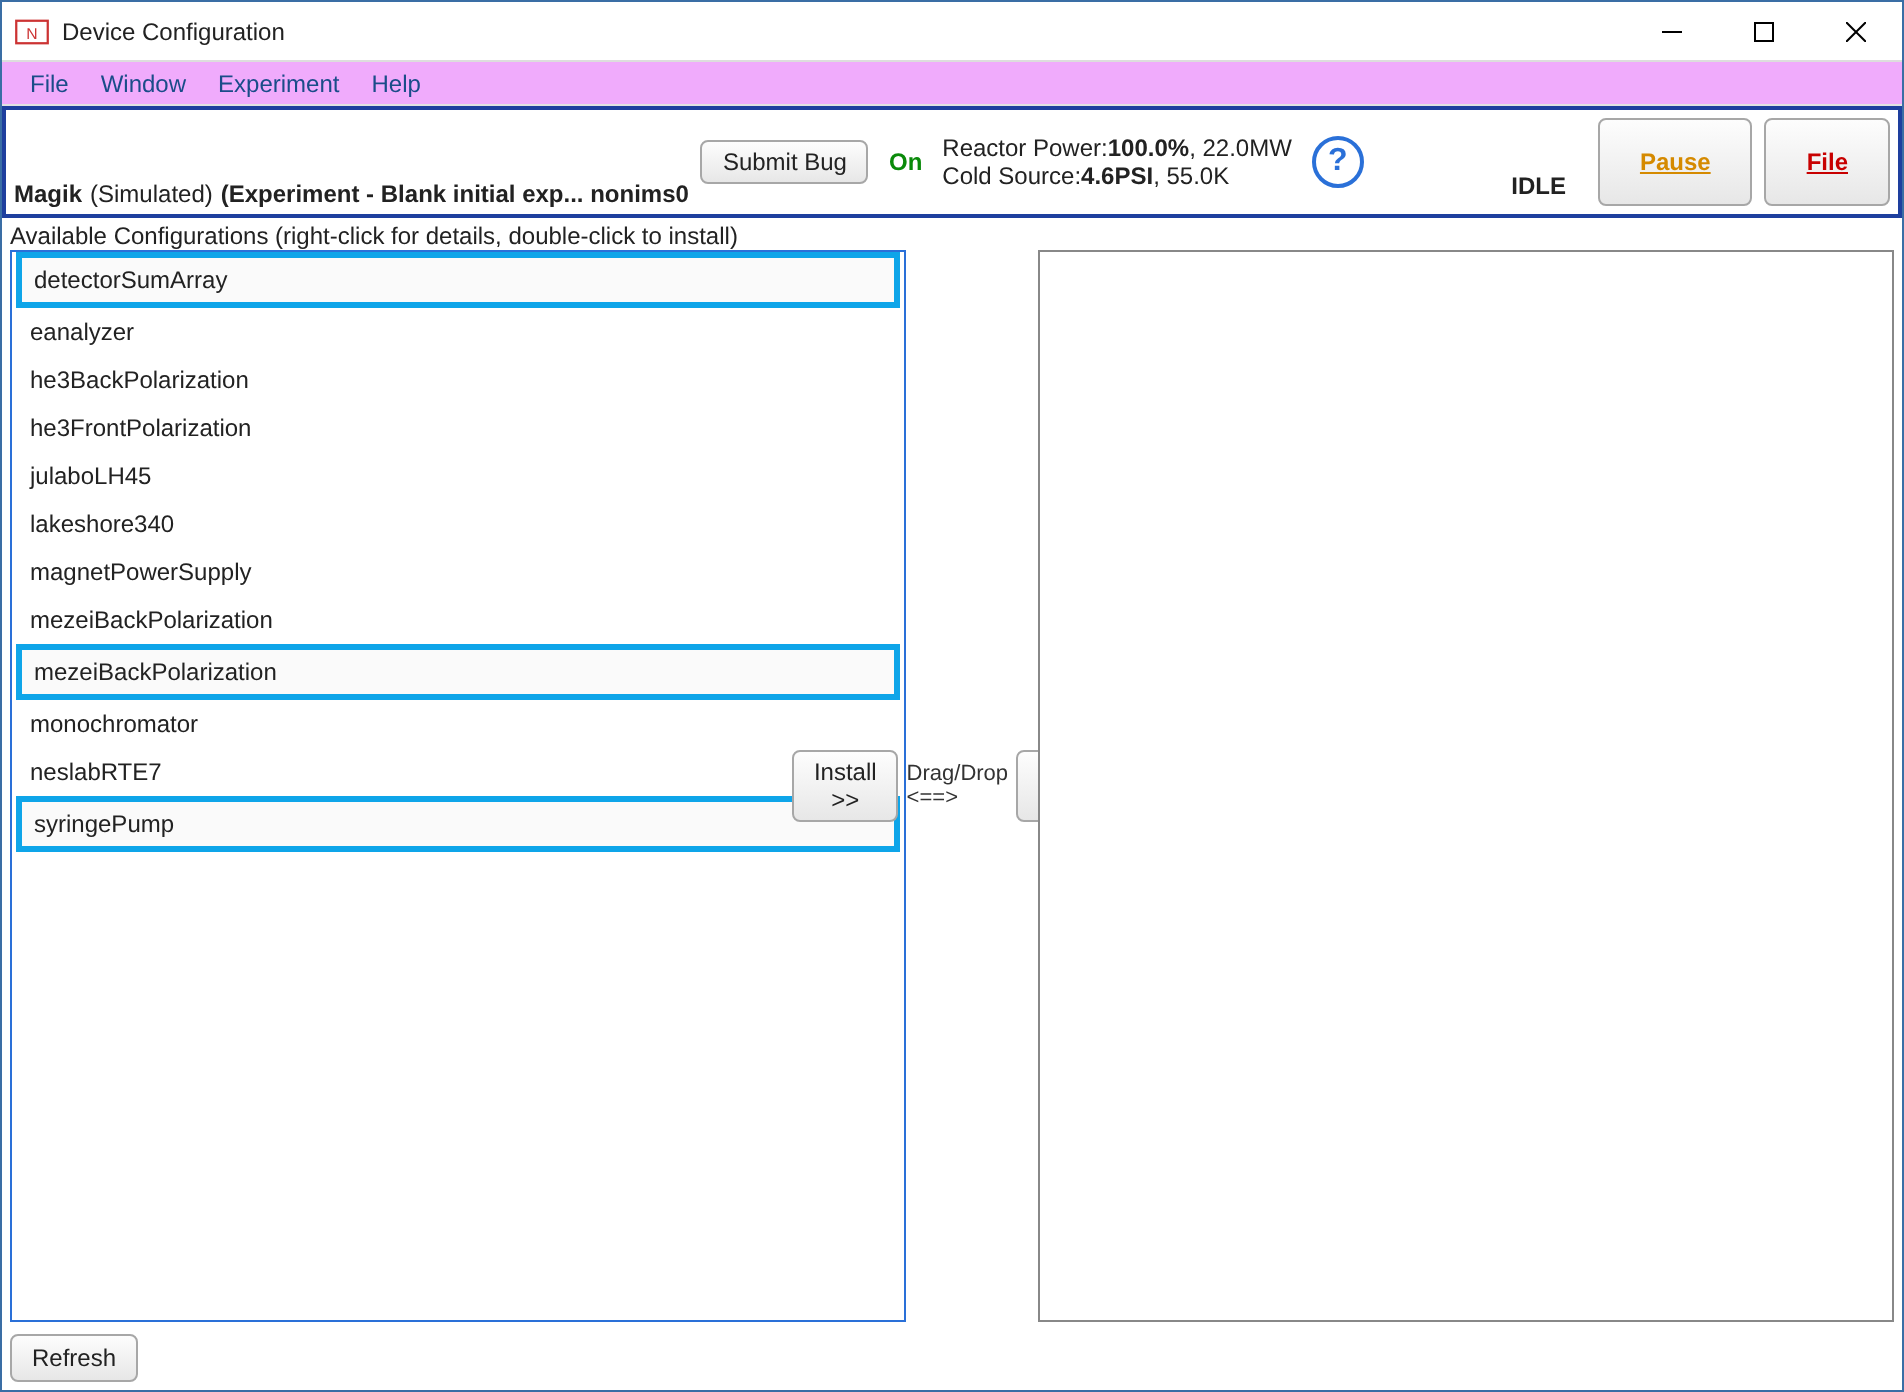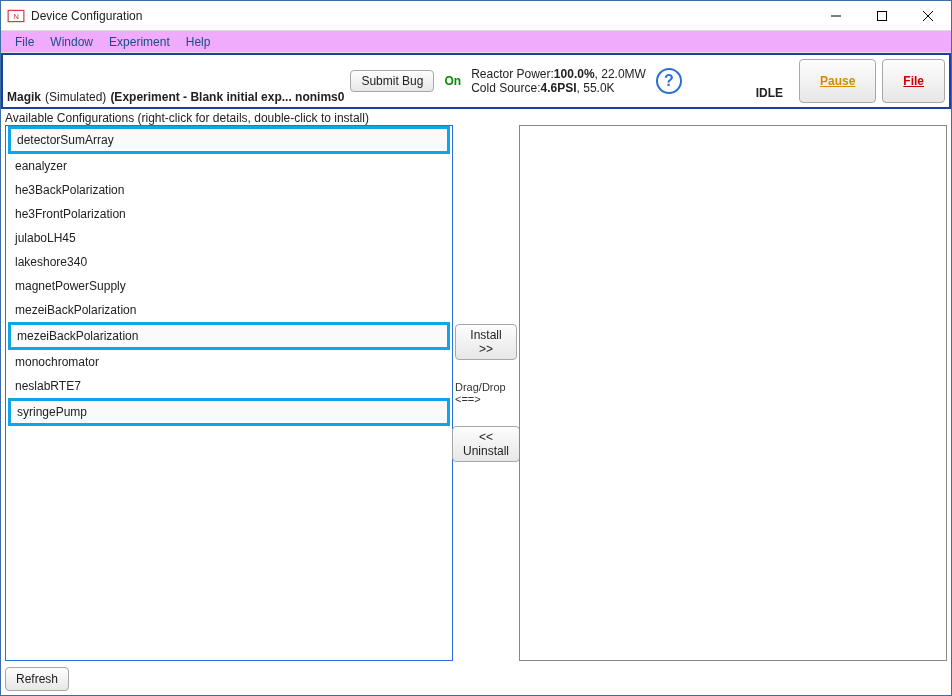--- a/index.html
+++ b/index.html
@@ -32,21 +32,21 @@
   .toolbar .grow { flex:1; }
 
   .content { flex:1; display:flex; flex-direction:column; min-height:0; }
   .panel-labels { display:flex; padding:2px 4px 0 4px; font-size:12px; }
   .panel-labels .left-lbl { flex:0 0 454px; }
   .panel-labels .mid-lbl  { flex:0 0 62px; }
   .panel-labels .right-lbl{ flex:1; }
 
   .panels { flex:1; display:flex; padding:0 0 2px 4px; min-height:0; }
   .avail-box { width:448px; border:1px solid #2a70d8; background:#fff; overflow:auto; }
-  .center-col { width:66px; display:flex; flex-direction:column; align-items:center; justify-content:center; gap:21px; padding:0 2px; }
+  .center-col { width:66px; display:flex; flex-direction:row; align-items:center; justify-content:center; gap:4px; padding:0 2px; }
   .center-col .dd { font-size:11px; color:#333; }
   .installed-box { flex:1; border:1px solid #888; background:#fff; margin-right:4px; }
 
   .cfg-item { padding:4px 6px; border:1px solid transparent; cursor:default; margin:0 2px; }
   .cfg-item.sel { border:3px solid #0ea5e9; background:#fafafa; }
   .cfg-item + .cfg-item { margin-top:0; }
 
   .footer { padding:4px; border-top:0; }
   .footer .btn { padding:4px 10px; }
 </style>

